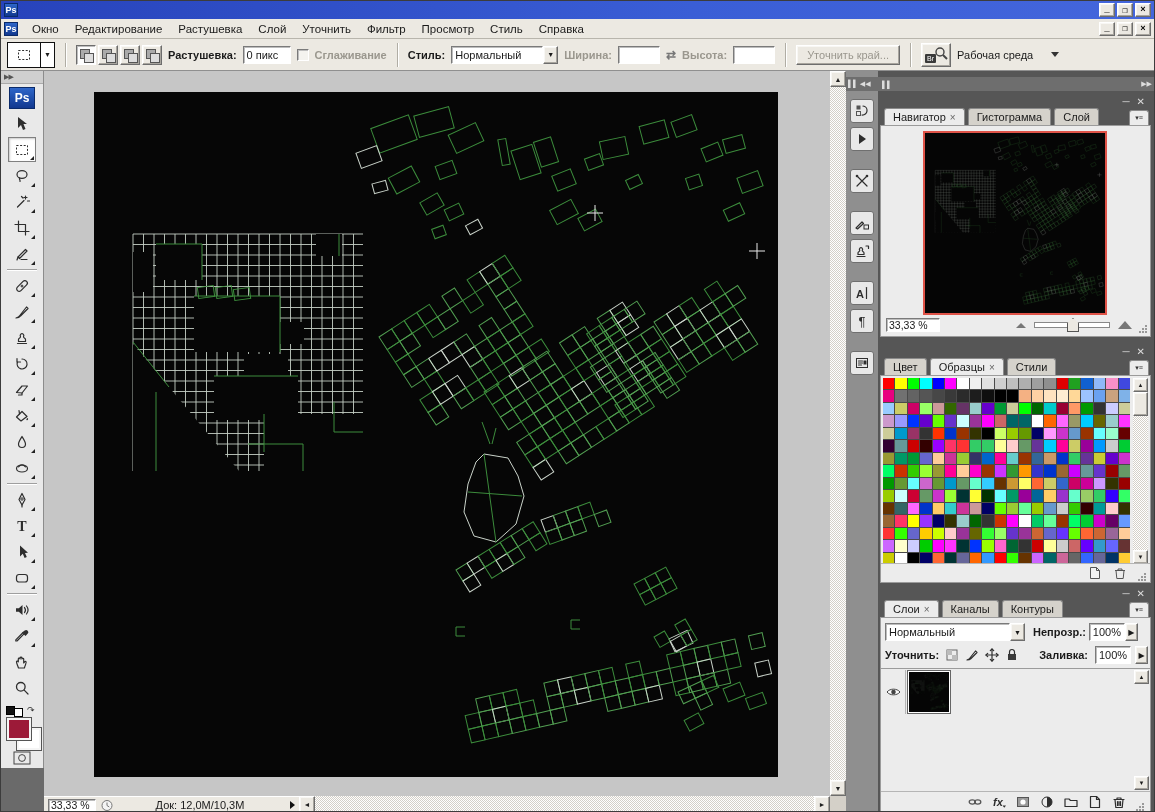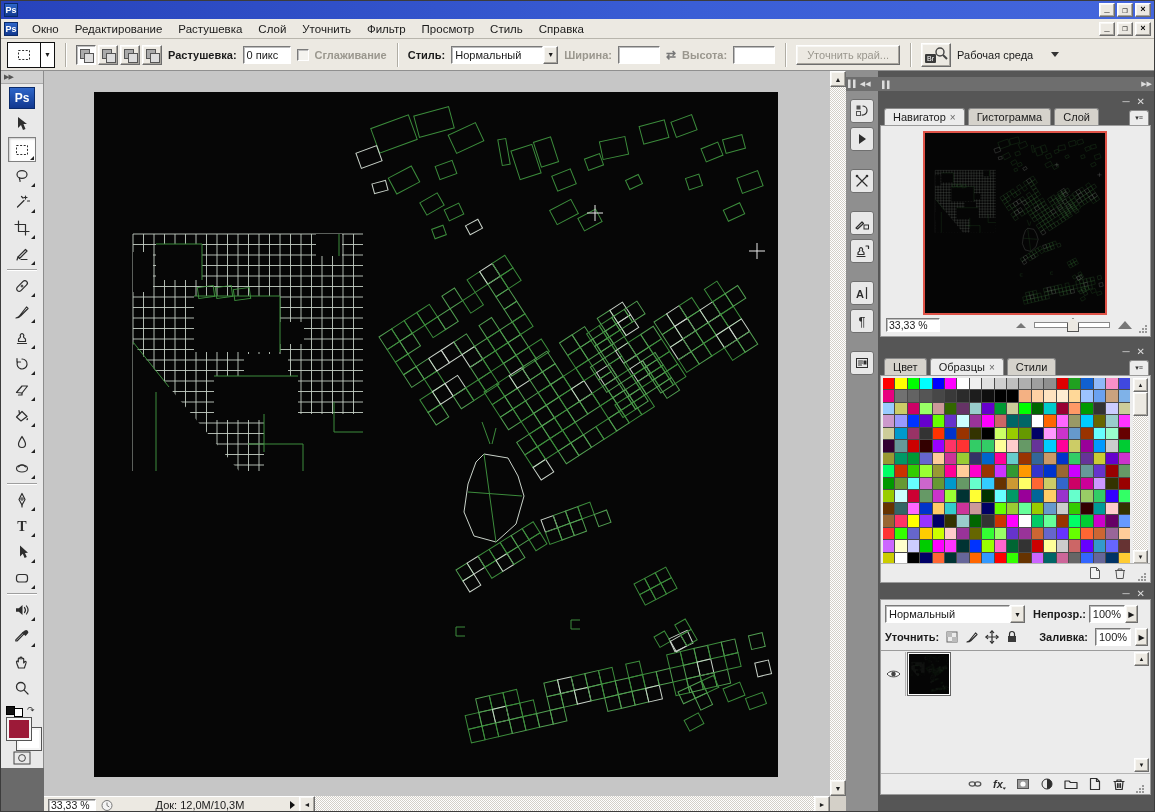--- a/index.html
+++ b/index.html
@@ -1504,20 +1504,26 @@
           <span class="grip" style="margin-top:6px"></span>
         </div>
       </div>
     </div>
 
     <div class="pgroup" style="top:516px">
       <div class="ghead">
         <span>─</span>
           <span>✕</span>
       </div>
+      <div class="tabs" id="lay-tabs">
+          <span class="tab active">Слои<span class="x">×</span></span>
+          <span class="tab">Каналы</span>
+          <span class="tab">Контуры</span>
+          <span class="flyout">▾≡</span>
+        </div>
       <div class="gbody" id="lay-body">
         <div class="lrow" id="lay-blendrow">
           <span id="blend-select">
             <span class="inset val field" style="width:125px">Нормальный</span>
             <span class="b3d ddbtn">▼</span>
           </span>
           <span class="lbl" style="margin-left:8px">Непрозр.:</span>
           <span class="inset field" style="width:36px;margin-left:3px;justify-content:center">100%</span>
           <span class="b3d spin">▶</span>
         </div>

